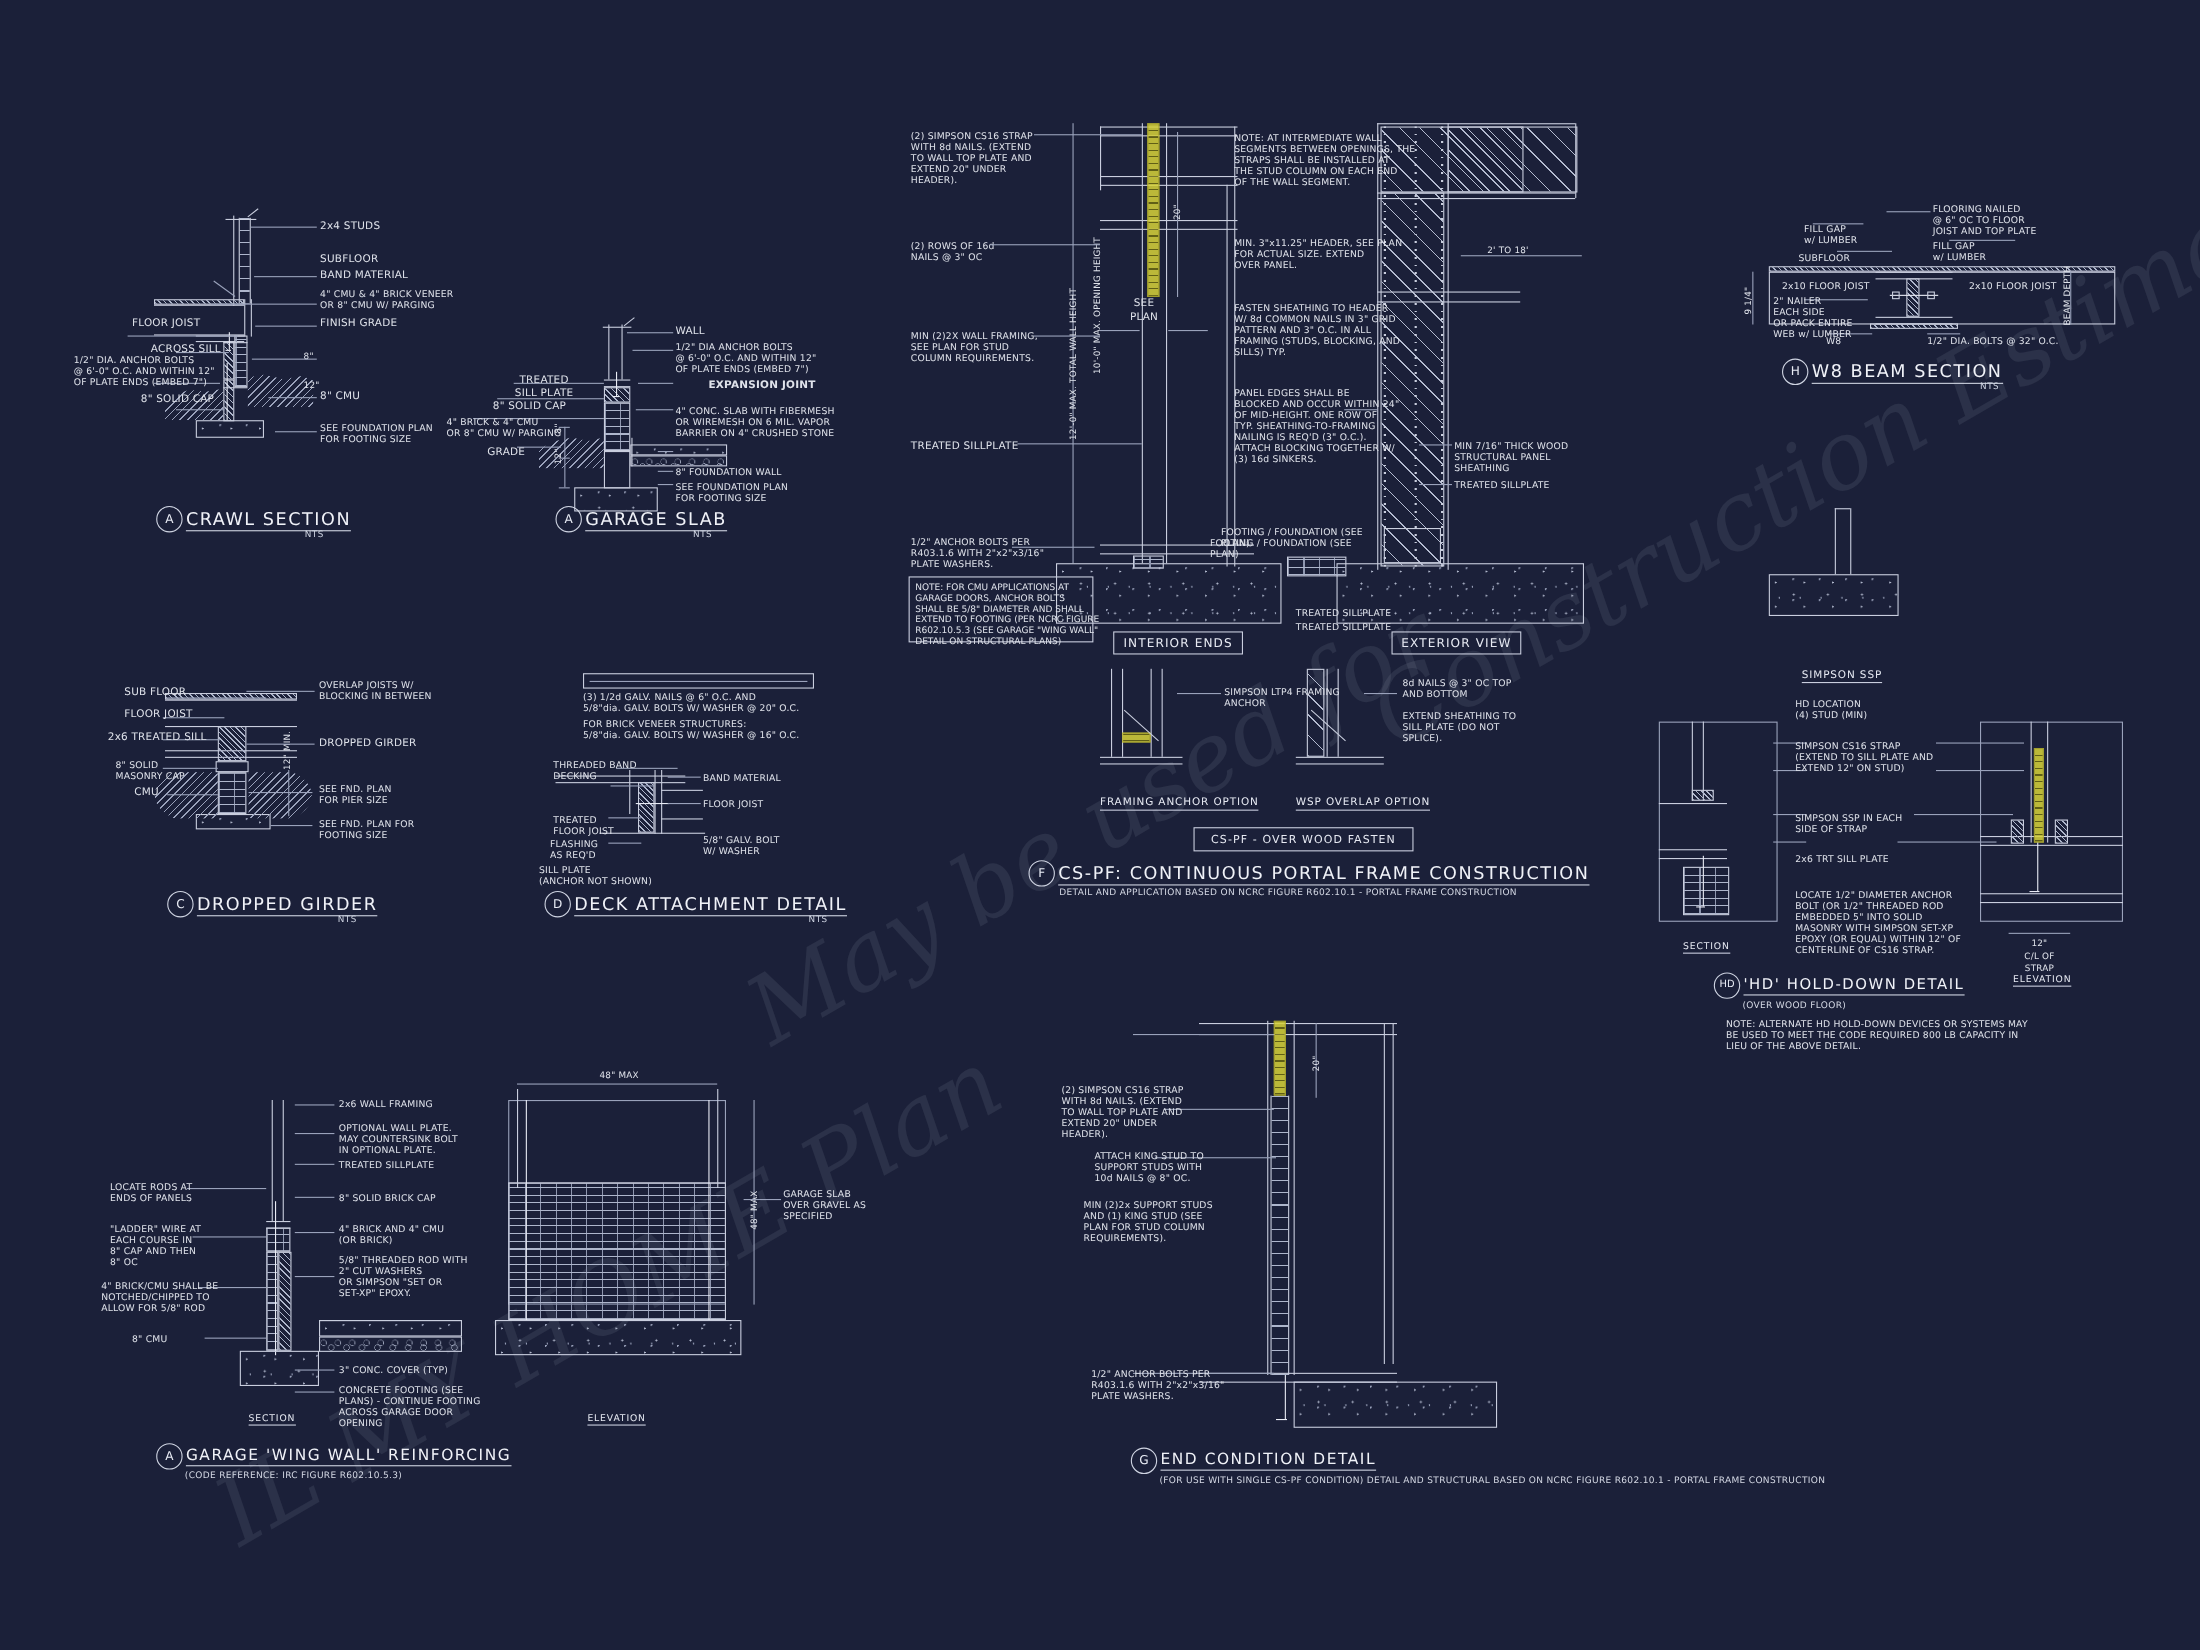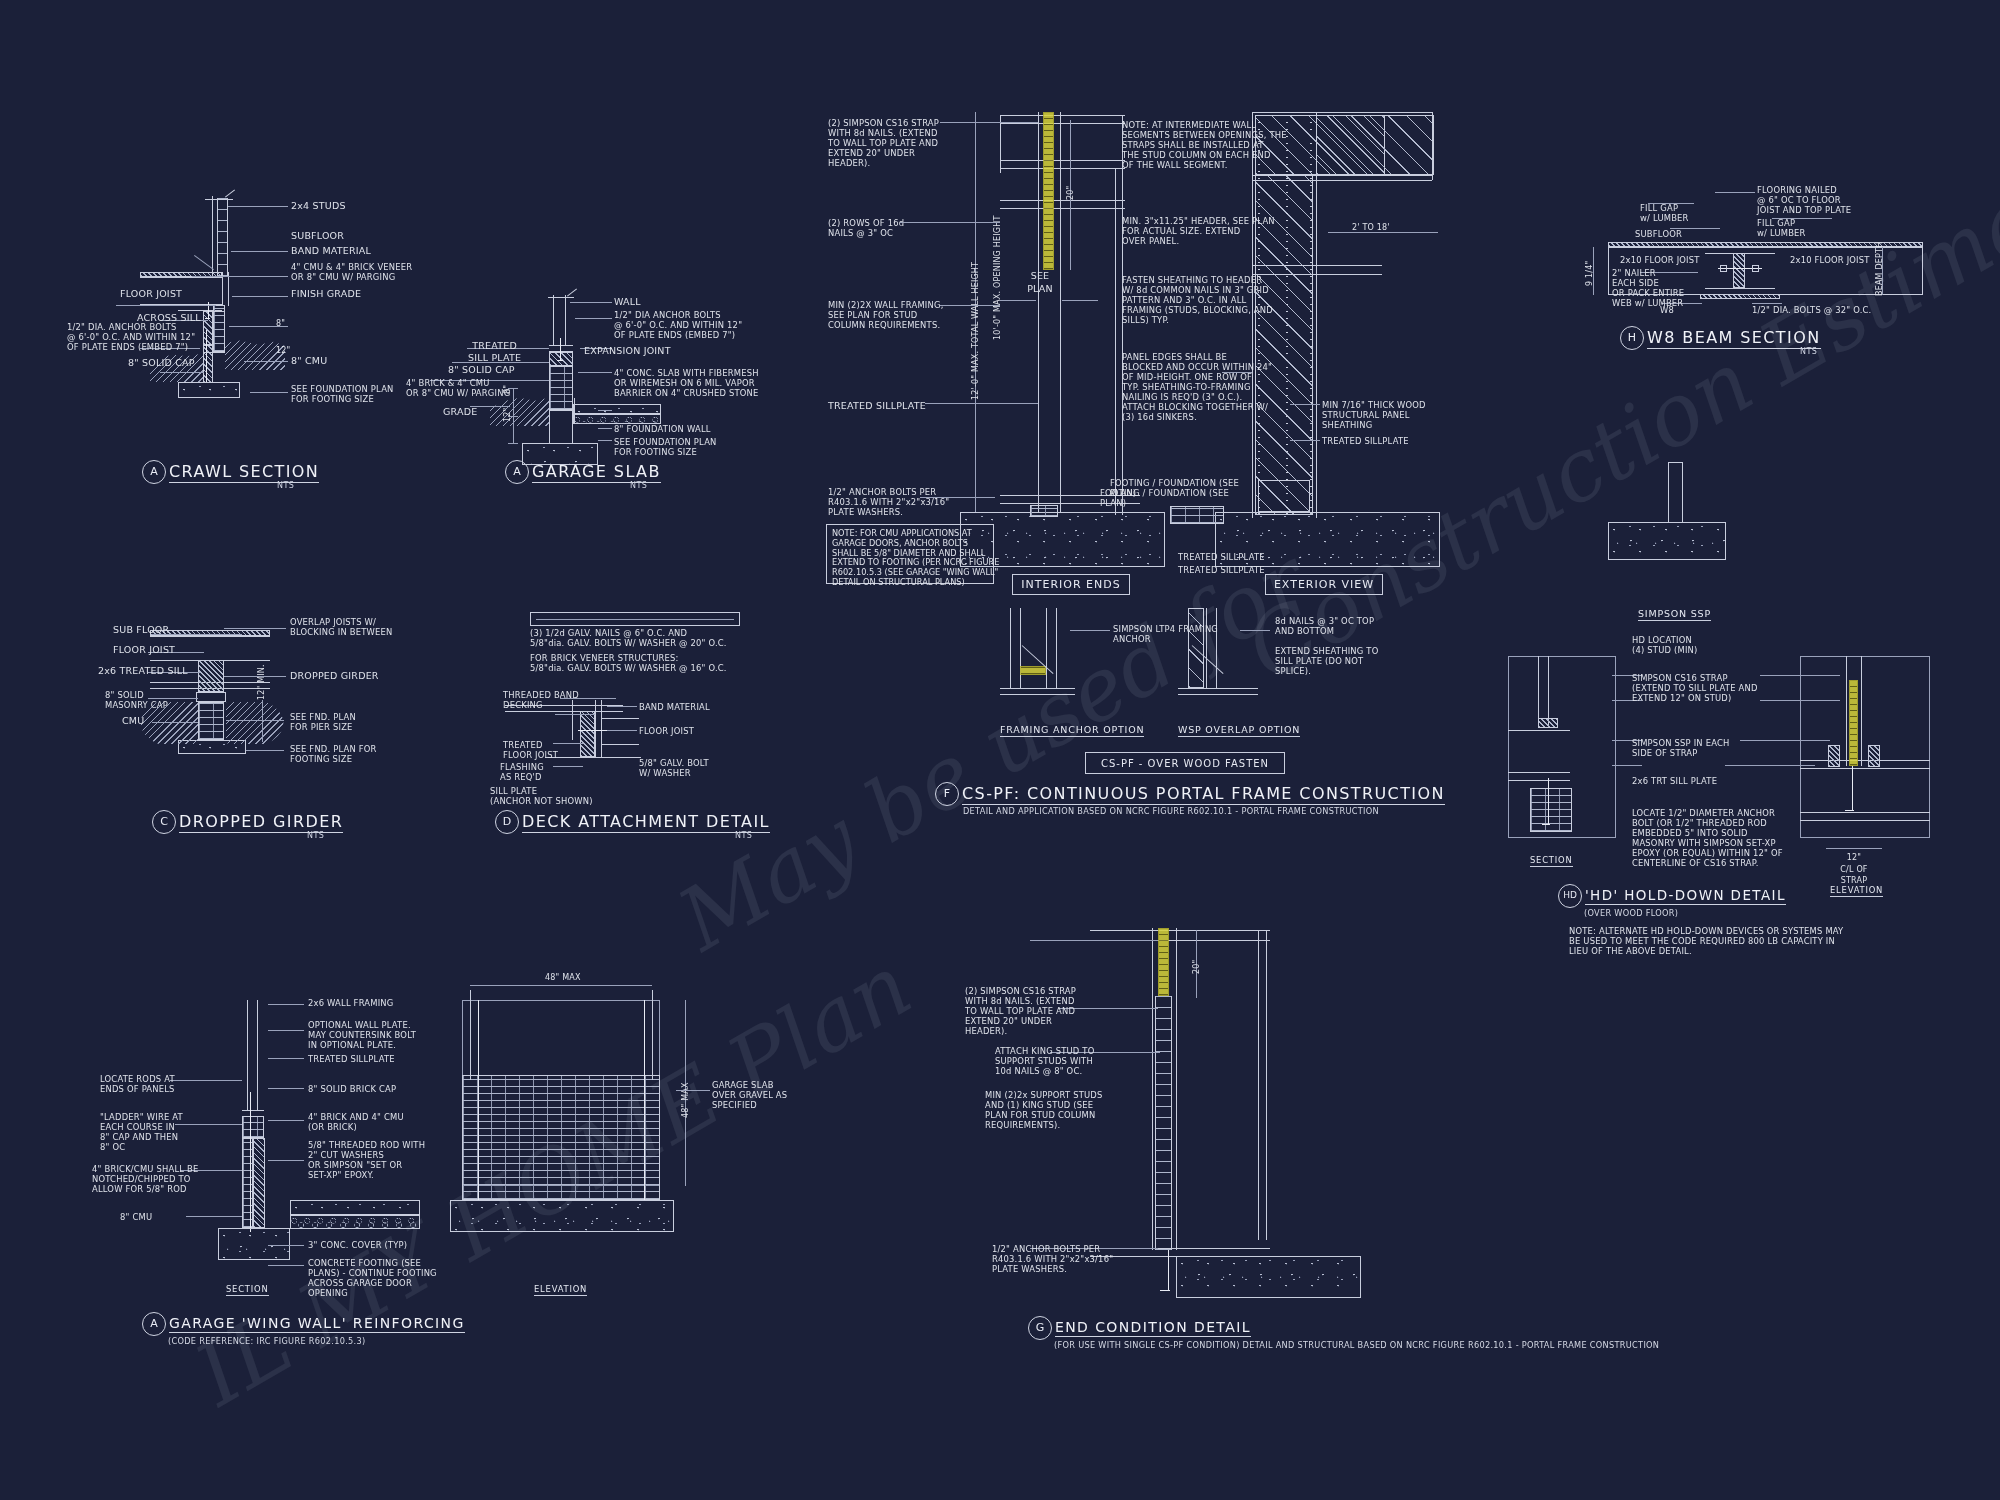--- a/index.html
+++ b/index.html
@@ -216,21 +216,21 @@
     <div class="ln h thin" style="left:598px;top:440px;width:14px;"></div>
     <div class="ln h thin" style="left:467px;top:348px;width:82px;"></div>
     <div class="ln h thin" style="left:452px;top:362px;width:97px;"></div>
     <div class="ln h thin" style="left:430px;top:380px;width:119px;"></div>
     <div class="ln h thin" style="left:470px;top:406px;width:40px;"></div>
 
     <div class="t" style="left:614px;top:296px;">WALL</div>
     <div class="t sm" style="left:614px;top:310px;">1/2" DIA ANCHOR BOLTS
 @ 6'-0" O.C. AND WITHIN 12"
 OF PLATE ENDS (EMBED 7")</div>
-    <div class="t" style="left:584px;top:345px;">EXPANSION JOINT</div>
+    <div class="t" style="left:644px;top:345px;font-weight:bold;">EXPANSION JOINT</div>
     <div class="t sm" style="left:614px;top:368px;">4" CONC. SLAB WITH FIBERMESH
 OR WIREMESH ON 6 MIL. VAPOR
 BARRIER ON 4" CRUSHED STONE</div>
     <div class="t" style="left:468px;top:340px;text-align:center;">TREATED
 SILL PLATE</div>
     <div class="t" style="left:448px;top:364px;">8" SOLID CAP</div>
     <div class="t sm" style="left:406px;top:378px;">4" BRICK &amp; 4" CMU
 OR 8" CMU W/ PARGING</div>
     <div class="t" style="left:443px;top:406px;">GRADE</div>
     <div class="t sm" style="left:614px;top:424px;">8" FOUNDATION WALL</div>

